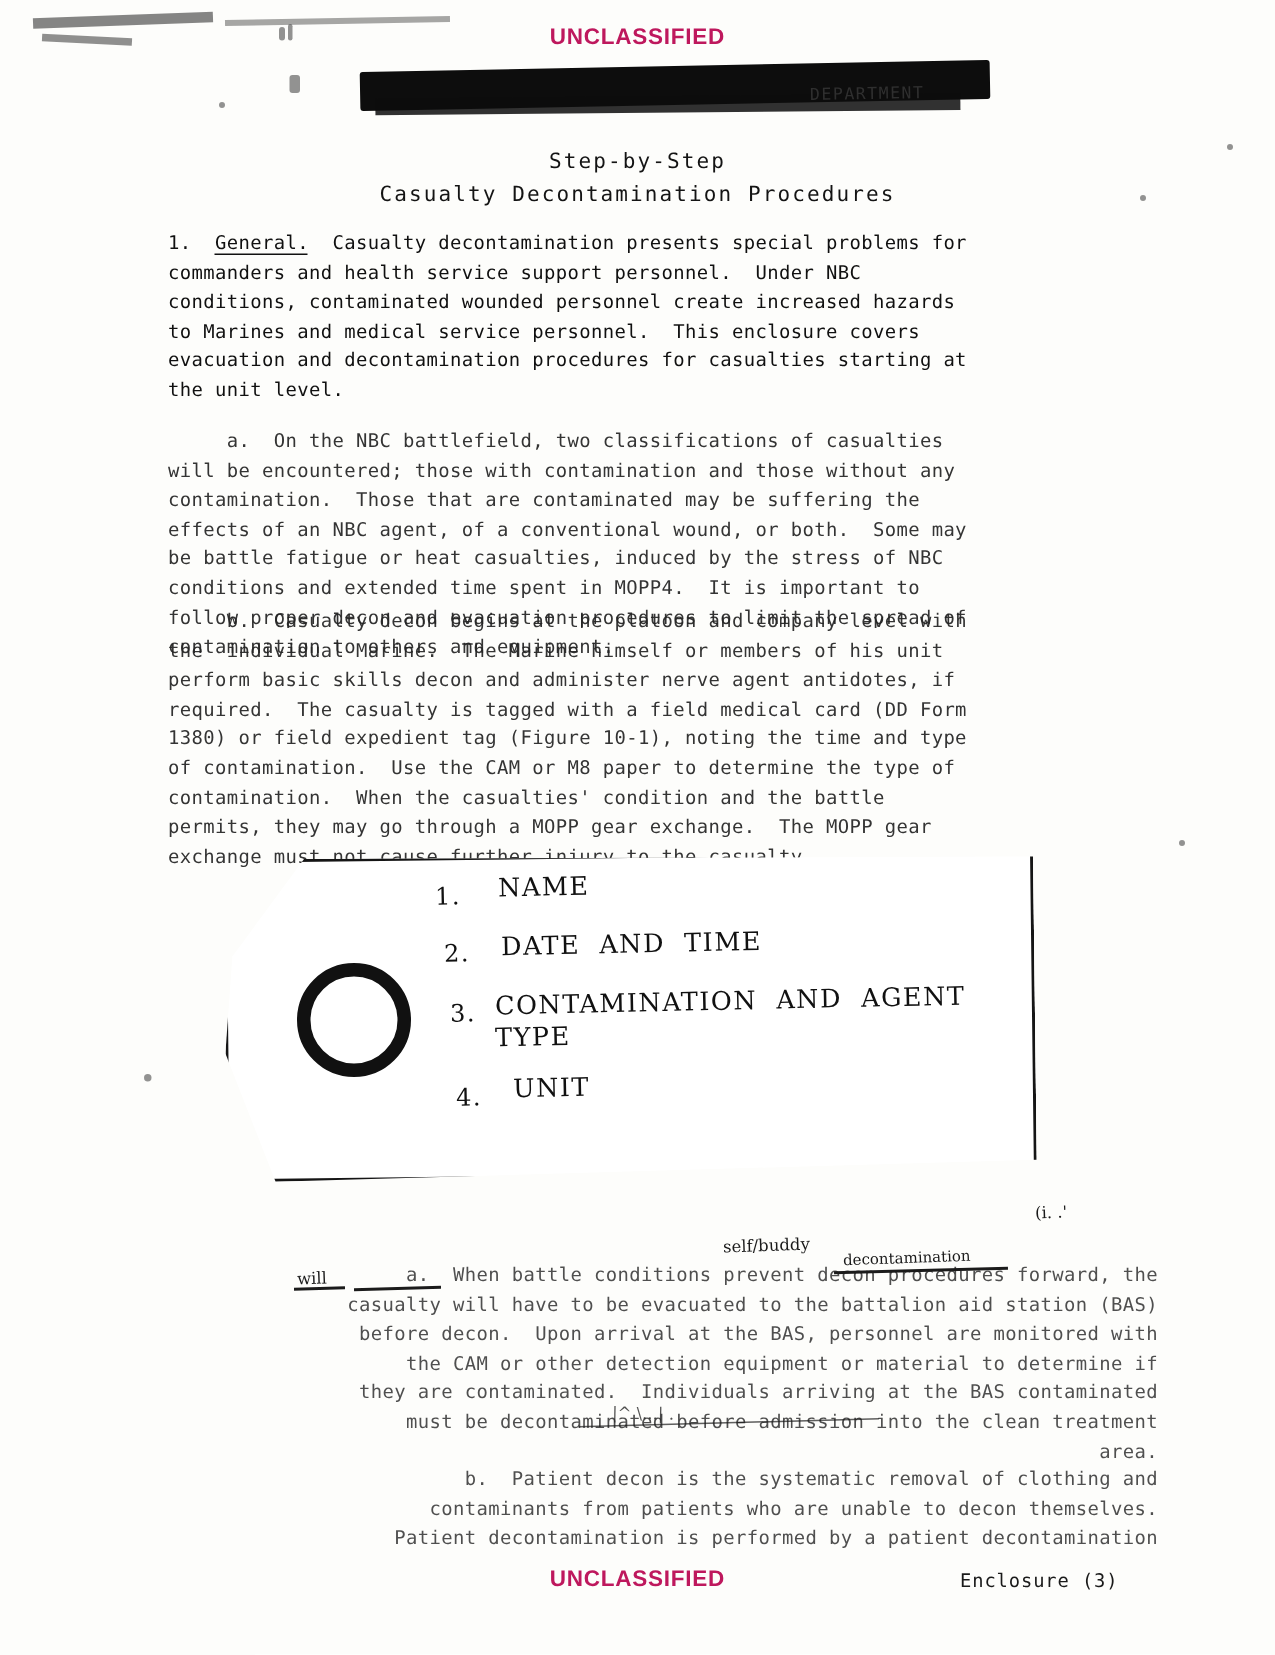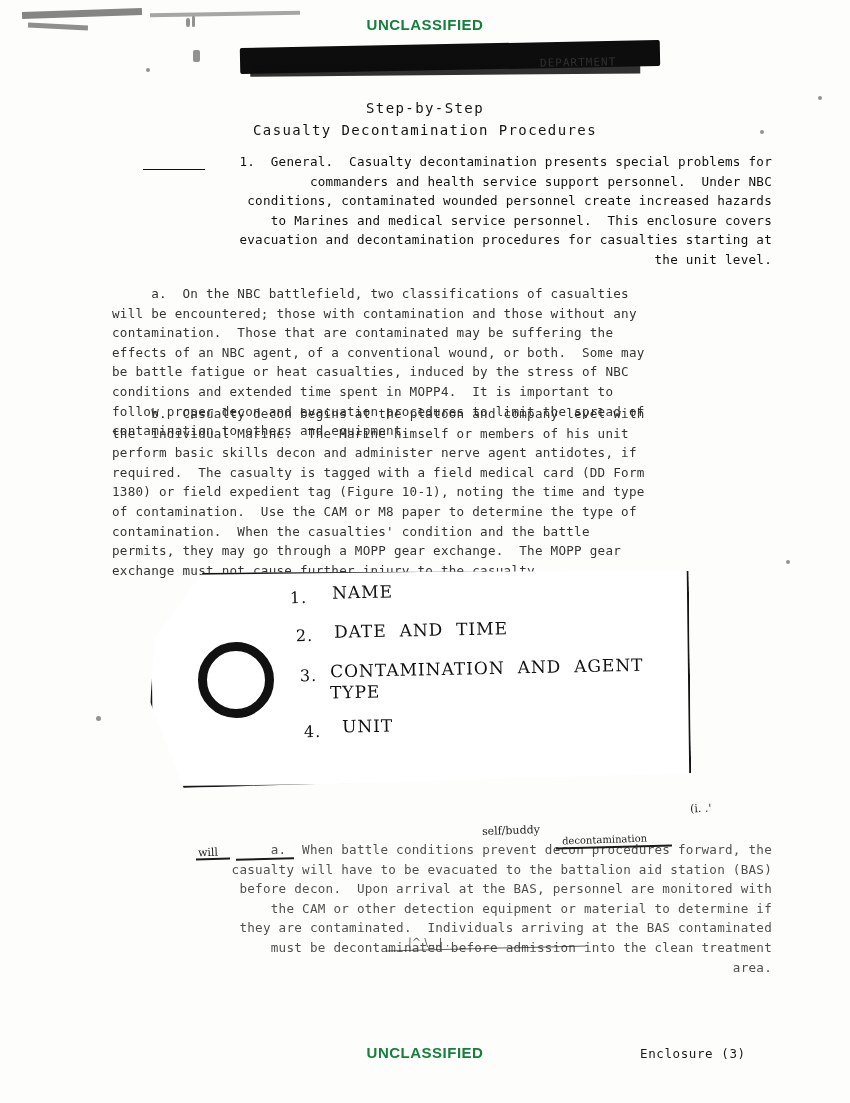--- a/index.html
+++ b/index.html
@@ -35,21 +35,21 @@
   
   .classification {
     position: absolute;
     left: 0;
     width: 850px;
     text-align: center;
     font-family: "Liberation Sans", sans-serif;
     font-weight: bold;
     font-size: 15px;
     letter-spacing: .5px;
-    color: #15803d;
+    color: #be185d;
   }
   #class-top { top: 16px; }
   #class-bottom { top: 1044px; }
 
   .enclosure {
     position: absolute;
     left: 640px;
     top: 1046px;
     font-size: 12.5px;
     letter-spacing: .6px;
@@ -212,21 +212,21 @@
   <div class="speckle" style="left:760px;top:130px;width:4px;height:4px;"></div>
 
   <div class="classification" id="class-top">UNCLASSIFIED</div>
 
   <div class="redaction"></div>
   <div class="redaction-ghost">DEPARTMENT</div>
 
   <div class="title-line" id="title-1">Step-by-Step</div>
   <div class="title-line" id="title-2">Casualty Decontamination Procedures</div>
 
-  <div class="para" style="top:152px;text-align:right;">1.  General.  Casualty decontamination presents special problems for
+  <div class="para" style="top:152px;">1.  General.  Casualty decontamination presents special problems for
 commanders and health service support personnel.  Under NBC
 conditions, contaminated wounded personnel create increased hazards
 to Marines and medical service personnel.  This enclosure covers
 evacuation and decontamination procedures for casualties starting at
 the unit level.</div>
   <div class="underline-word" style="left:143px;top:169px;width:62px;"></div>
 
   <div class="para faded" style="top:284px;">     a.  On the NBC battlefield, two classifications of casualties
 will be encountered; those with contamination and those without any
 contamination.  Those that are contaminated may be suffering the
@@ -276,17 +276,20 @@
 area.</div>
   <div class="annot" style="left:482px;top:824px;">self/buddy</div>
   <div class="annot" style="left:562px;top:834px;font-size:10px;">decontamination</div>
   <div class="strike" style="left:556px;top:846px;width:116px;"></div>
   <div class="annot" style="left:198px;top:846px;">will</div>
   <div class="strike" style="left:196px;top:858px;width:34px;"></div>
   <div class="strike" style="left:236px;top:858px;width:58px;"></div>
   <div class="scribble" style="left:408px;top:936px;">|^ \...| .</div>
   <div class="strike" style="left:386px;top:948px;width:200px;height:1px;opacity:.7;"></div>
 
+  <div class="para fader" style="top:976px;">     b.  Patient decon is the systematic removal of clothing and
+contaminants from patients who are unable to decon themselves.
+Patient decontamination is performed by a patient decontamination</div>
 
   <div class="classification" id="class-bottom">UNCLASSIFIED</div>
   <div class="enclosure">Enclosure (3)</div>
 
 </div>
 
 </body></html>

